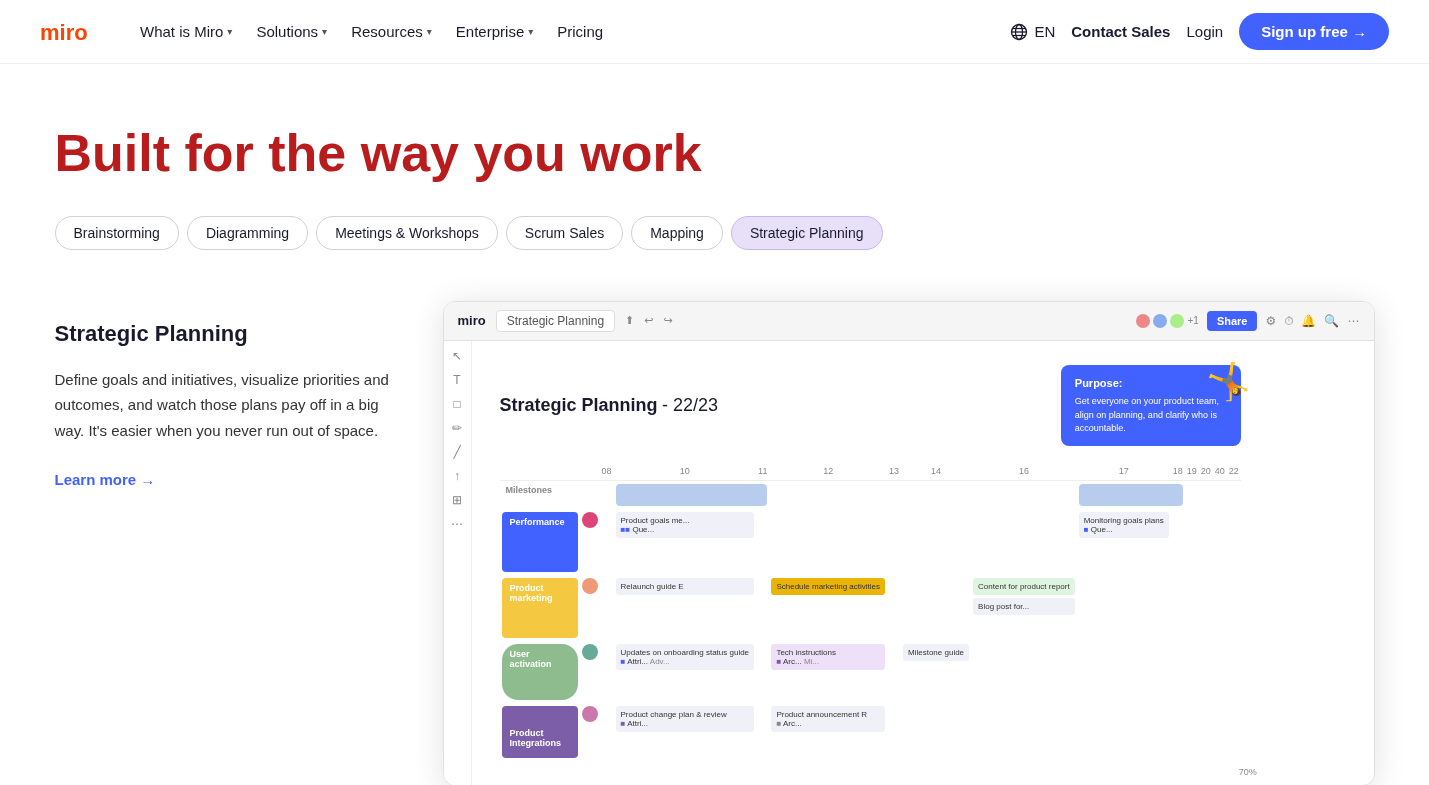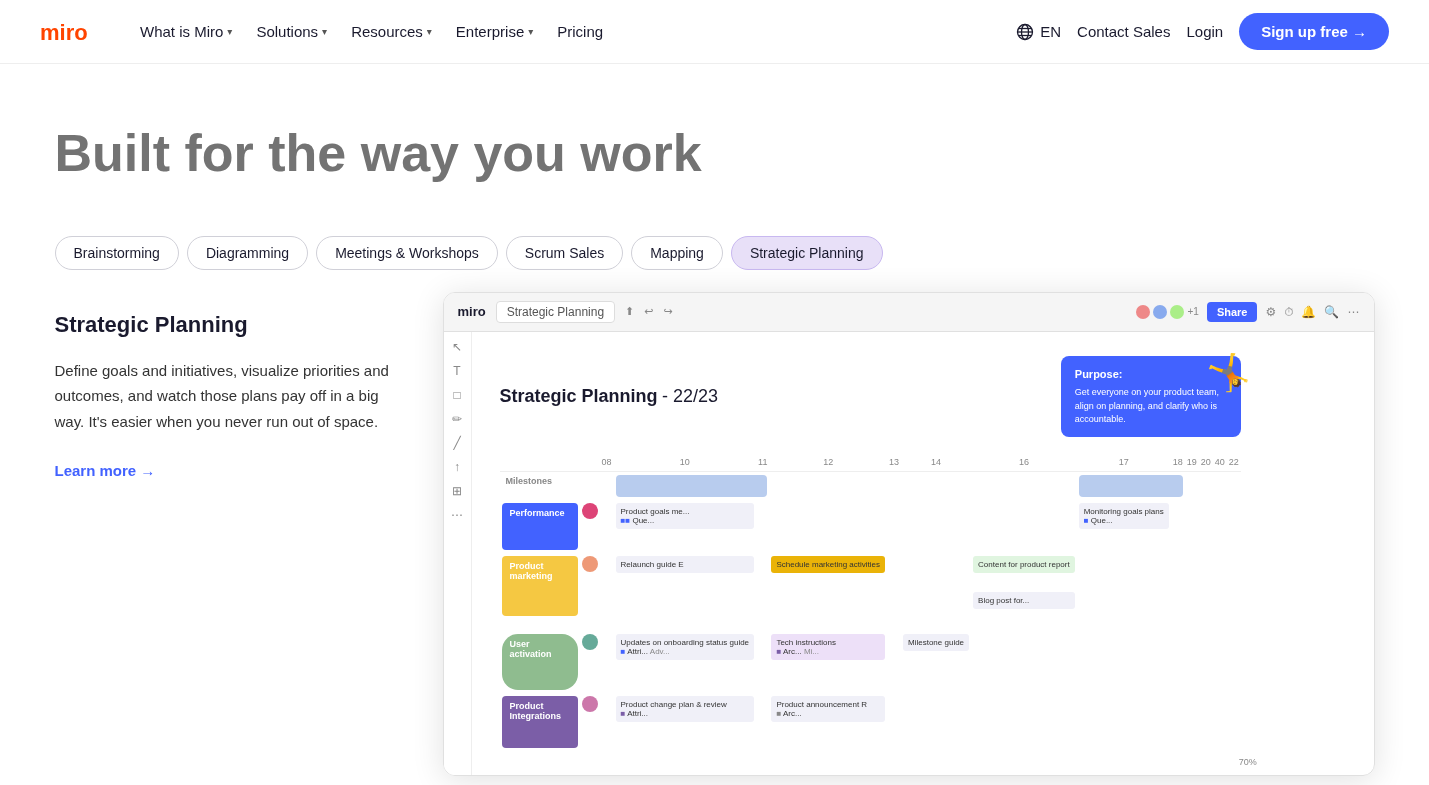--- a/index.html
+++ b/index.html
@@ -21,41 +21,41 @@
       color: #1a1a2e; cursor: pointer; border-radius: 6px;
       text-decoration: none;
     }
     .nav-link .chevron { font-size: 10px; color: #555; }
     .nav-right { display: flex; align-items: center; gap: 16px; }
     .nav-lang {
       display: flex; align-items: center; gap: 6px;
       font-size: 15px; font-weight: 500; cursor: pointer; color: #1a1a2e;
     }
     .nav-lang svg { width: 18px; height: 18px; }
-    .nav-contact { font-size: 15px; font-weight: 400; color: #1a1a2e; cursor: pointer; text-decoration: none; }
+    .nav-contact { font-size: 15px; font-weight: 700; color: #1a1a2e; cursor: pointer; text-decoration: none; }
     .nav-login { font-size: 15px; font-weight: 500; color: #1a1a2e; cursor: pointer; text-decoration: none; }
     .nav-signup {
       background: #4262ff; color: #fff; font-size: 15px; font-weight: 600;
       padding: 10px 22px; border-radius: 50px; cursor: pointer;
       display: flex; align-items: center; gap: 6px; text-decoration: none;
       border: none;
     }
 
     
     main { padding: 60px 40px 40px; max-width: 1400px; margin: 0 auto; }
 
     .hero-title {
-      font-size: 52px; font-weight: 800; color: #737373; line-height: 1.15;
-      margin-bottom: 52px; max-width: 700px;
+      font-size: 52px; font-weight: 800; color: #b91c1c; line-height: 1.15;
+      margin-bottom: 32px; max-width: 700px;
     }
 
     
     .tabs {
       display: flex; align-items: center; gap: 8px; flex-wrap: wrap;
-      margin-bottom: 22px;
+      margin-bottom: 51px;
     }
     .tab {
       padding: 8px 18px; border-radius: 50px; font-size: 14px; font-weight: 500;
       cursor: pointer; border: 1.5px solid #d0d0d8; color: #1a1a2e;
       background: #fff; white-space: nowrap;
     }
     .tab.active {
       background: #e8e0f8; border-color: #c8b8f0; color: #1a1a2e;
     }
 
@@ -121,21 +121,21 @@
 
     
     .board-grid { width: 100%; border-collapse: collapse; font-size: 9px; }
     .board-grid th {
       text-align: center; padding: 4px 2px; color: #888;
       font-weight: 500; font-size: 9px; border-bottom: 1px solid #eee;
     }
     .board-grid td { padding: 3px 2px; vertical-align: top; }
     .mini-card {
       background: #f0f0f8; border-radius: 3px; padding: 4px 5px;
-      margin-bottom: 19px; font-size: 8px; color: #333;
+      margin-bottom: 3px; font-size: 8px; color: #333;
     }
     .mini-card-yellow { background: #eab308; }
     .mini-card-green { background: #e0f5e0; }
     .mini-card-purple { background: #ede0f8; }
     .blue-block { background: #b8ccee; border-radius: 4px; }
 
     
     .board-with-toolbar { display: flex; }
     .side-toolbar {
       width: 28px; background: #fff; border-right: 1px solid #eee;
@@ -301,21 +301,21 @@
                 <td colspan="2">
                   <div class="blue-block" style="height:22px;"></div>
                 </td>
                 <td></td>
                 <td></td>
                 <td></td>
               </tr>
 
               <tr>
                 <td>
-                  <div style="background:#4262ff;color:#fff;font-size:9px;font-weight:600;padding:5px 8px;border-radius:4px;height:47px;display:flex;align-items:flex-start;writing-mode:horizontal-tb">Performance</div>
+                  <div style="background:#4262ff;color:#fff;font-size:9px;font-weight:600;padding:5px 8px;border-radius:4px;height:60px;display:flex;align-items:flex-start;writing-mode:horizontal-tb">Performance</div>
                 </td>
                 <td>
                   <div style="width:16px;height:16px;border-radius:50%;background:#d47;"></div>
                 </td>
                 <td></td>
                 <td>
                   <div class="mini-card">Product goals me...<br><span style="color:#4262ff">■■</span> Que...</div>
                 </td>
                 <td></td>
                 <td></td>
@@ -374,21 +374,21 @@
                 <td></td>
                 <td>
                   <div class="mini-card">Milestone guide</div>
                 </td>
                 <td></td>
                 <td></td>
               </tr>
 
               <tr>
                 <td>
-                  <div style="background:#7b5ea7;color:#fff;font-size:9px;font-weight:600;padding:5px 8px;border-radius:4px;height:52px;display:flex;align-items:flex-start">Product Integrations</div>
+                  <div style="background:#7b5ea7;color:#fff;font-size:9px;font-weight:600;padding:22px 8px;border-radius:4px;height:52px;display:flex;align-items:flex-start">Product Integrations</div>
                 </td>
                 <td>
                   <div style="width:16px;height:16px;border-radius:50%;background:#c7a;"></div>
                 </td>
                 <td></td>
                 <td>
                   <div class="mini-card">Product change plan &amp; review<br><span style="color:#7b5ea7">■</span> Attri...</div>
                 </td>
                 <td></td>
                 <td>

